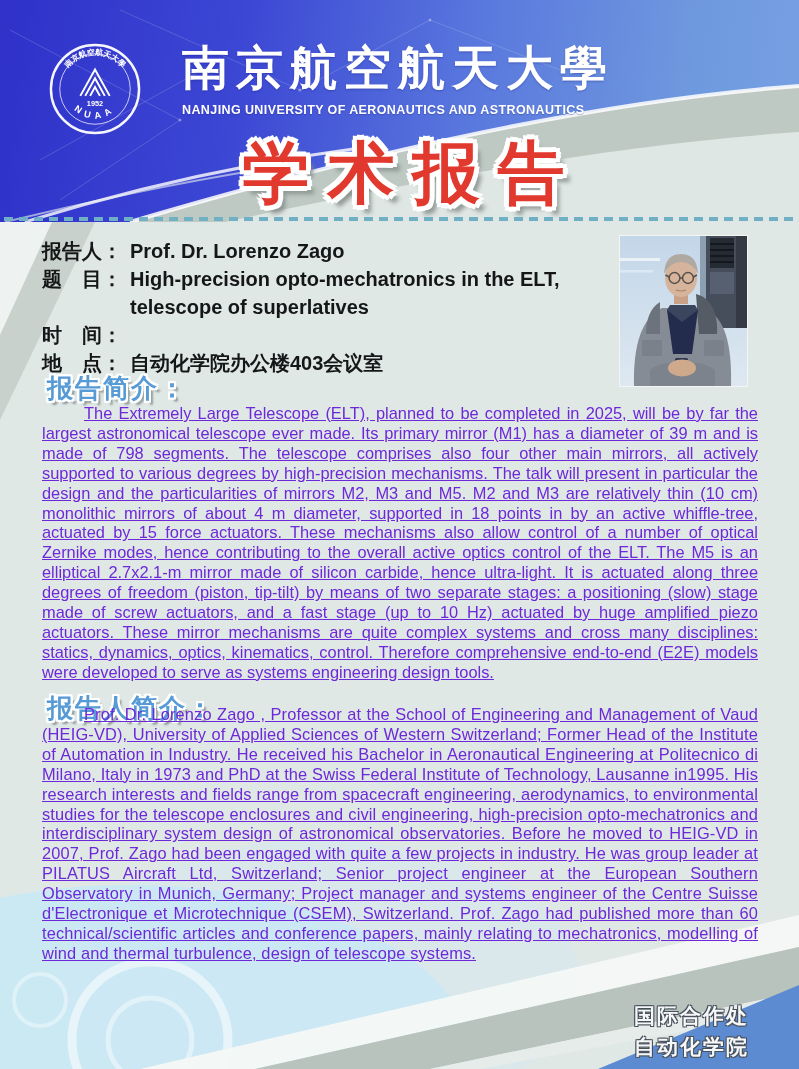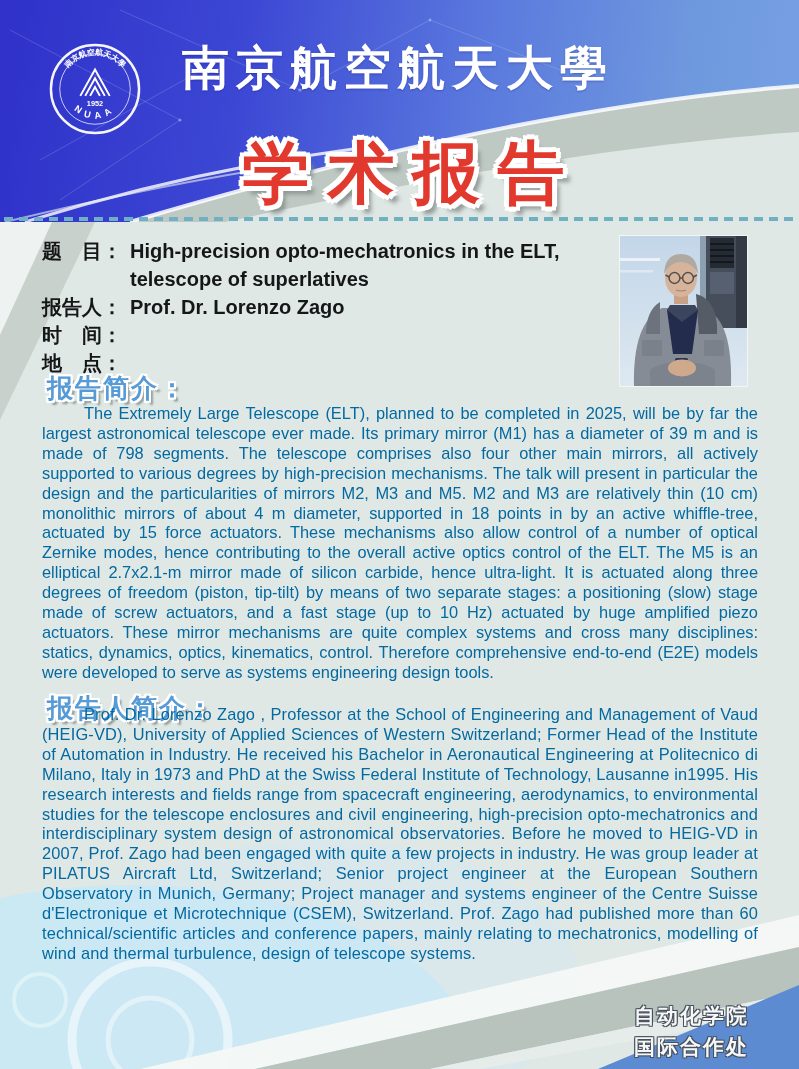--- a/index.html
+++ b/index.html
@@ -63,22 +63,22 @@
     text-shadow:
       -2px -2px 0 #fff,2px -2px 0 #fff,-2px 2px 0 #fff,2px 2px 0 #fff,
       -2px 0 0 #fff,2px 0 0 #fff,0 -2px 0 #fff,0 2px 0 #fff,
       4px 4px 2px rgba(125,135,132,.8);
   }
   .h-abstract{top:366px;}
   .h-bio{top:686px;}
   
   .para{
     position:absolute;left:42px;width:716px;z-index:2;margin:0;
-    font-size:16.4px;line-height:19.9px;color:#0369a1;
-    text-align:justify;text-indent:42px;
+    font-size:16.4px;line-height:19.9px;color:#6d28d9;
+    text-align:justify;text-indent:42px;text-decoration:underline;
   }
   .p-abstract{top:404px;}
   .p-bio{top:705px;letter-spacing:.15px;}
   
   .footer-orgs{
     position:absolute;right:50px;top:1000px;z-index:3;
     text-align:center;color:#f5f7f9;font-size:21px;font-weight:700;
     line-height:31px;letter-spacing:2px;
     text-shadow:-1px -1px 0 #47505a,1px -1px 0 #47505a,-1px 1px 0 #47505a,1px 1px 0 #47505a;
   }
@@ -147,44 +147,46 @@
       <g stroke="#ffffff" stroke-width="2" fill="none">
         <path d="M33 55 L48 28 L63 55"></path>
         <path d="M38 55 L48 37 L58 55"></path>
         <path d="M43 55 L48 46 L53 55"></path>
       </g>
       <text x="48" y="65.5" font-size="7.5" fill="#ffffff" text-anchor="middle" font-weight="bold">1952</text>
     </svg>
 
     <div class="uni">
       <div class="uni-cn">南京航空航天大學</div>
+      <div class="uni-en">NANJING UNIVERSITY OF AERONAUTICS AND ASTRONAUTICS</div>
     </div>
 
     <div class="banner-title">学术报告</div>
   </header>
 
   <div class="dashes"></div>
 
   <section class="details">
+    <div class="detail-row">
+      <span class="detail-label">报告人：</span>
+      <span class="detail-value">Prof. Dr. Lorenzo Zago</span>
+    </div>
     <div class="detail-row">
       <span class="detail-label">题　目：</span>
       <span class="detail-value detail-value-multi">
         <span>High-precision opto-mechatronics in the ELT,</span><br>
         <span>telescope of superlatives</span>
       </span>
     </div>
     <div class="detail-row">
-      <span class="detail-label">报告人：</span>
-      <span class="detail-value">Prof. Dr. Lorenzo Zago</span>
-    </div>
-    <div class="detail-row">
       <span class="detail-label">时　间：</span>
     </div>
     <div class="detail-row">
       <span class="detail-label">地　点：</span>
+      <span class="detail-value">自动化学院办公楼403会议室</span>
     </div>
   </section>
 
   <svg class="speaker-photo" viewBox="0 0 127 150">
     <defs>
       <linearGradient id="sky" x1="0" y1="0" x2="0" y2="1">
         <stop offset="0" stop-color="#c3d6e8"></stop>
           <stop offset="1" stop-color="#dde8f1"></stop>
       </linearGradient>
     </defs>
@@ -225,17 +227,17 @@
     <ellipse cx="62" cy="132" rx="14" ry="8.5" fill="#cfa98c"></ellipse>
   </svg>
 
   <h2 class="sec-heading h-abstract">报告简介：</h2>
   <p class="para p-abstract">The Extremely Large Telescope (ELT), planned to be completed in 2025, will be by far the largest astronomical telescope ever made.  Its primary mirror (M1) has a diameter of 39 m and is made of 798 segments.  The telescope comprises also four other main mirrors, all actively supported to various degrees by high-precision mechanisms. The talk will present in particular the design and the particularities of mirrors M2, M3 and M5. M2 and M3 are relatively thin (10 cm) monolithic mirrors of about 4 m diameter, supported in 18 points in by an active whiffle-tree, actuated by 15 force actuators.  These mechanisms also allow control of a number of optical Zernike modes, hence contributing to the overall active optics control of the ELT. The M5 is an elliptical 2.7x2.1-m mirror made of silicon carbide, hence ultra-light.  It is actuated along three degrees of freedom (piston, tip-tilt) by means of two separate stages: a positioning (slow) stage made of screw actuators, and a fast stage (up to 10 Hz) actuated by huge amplified piezo actuators. These mirror mechanisms are quite complex systems and cross many disciplines: statics, dynamics, optics, kinematics, control.  Therefore comprehensive end-to-end (E2E) models were developed to serve as systems engineering design tools.</p>
 
   <h2 class="sec-heading h-bio">报告人简介：</h2>
   <p class="para p-bio">Prof. Dr. Lorenzo Zago , Professor at the School of Engineering and Management of Vaud (HEIG-VD), University of Applied Sciences of Western Switzerland; Former Head of the Institute of Automation in Industry. He received his Bachelor in Aeronautical Engineering at Politecnico di Milano, Italy in 1973 and PhD at the Swiss Federal Institute of Technology, Lausanne in1995. His research interests and fields range from spacecraft engineering, aerodynamics, to environmental studies for the telescope enclosures and civil engineering, high-precision opto-mechatronics and interdisciplinary system design of astronomical observatories. Before he moved to HEIG-VD in 2007, Prof. Zago had been engaged with quite a few projects in industry. He was group leader at PILATUS Aircraft Ltd, Switzerland; Senior project engineer at the European Southern Observatory in Munich, Germany; Project manager and systems engineer of the Centre Suisse d'Electronique et Microtechnique (CSEM), Switzerland. Prof. Zago had published more than 60 technical/scientific articles and conference papers, mainly relating to mechatronics, modelling of wind and thermal turbulence, design of telescope systems.</p>
 
   <div class="footer-orgs">
+    <div>国际合作处</div>
     <div>自动化学院</div>
-    <div>国际合作处</div>
   </div>
 
 </div>
 
 </body></html>

